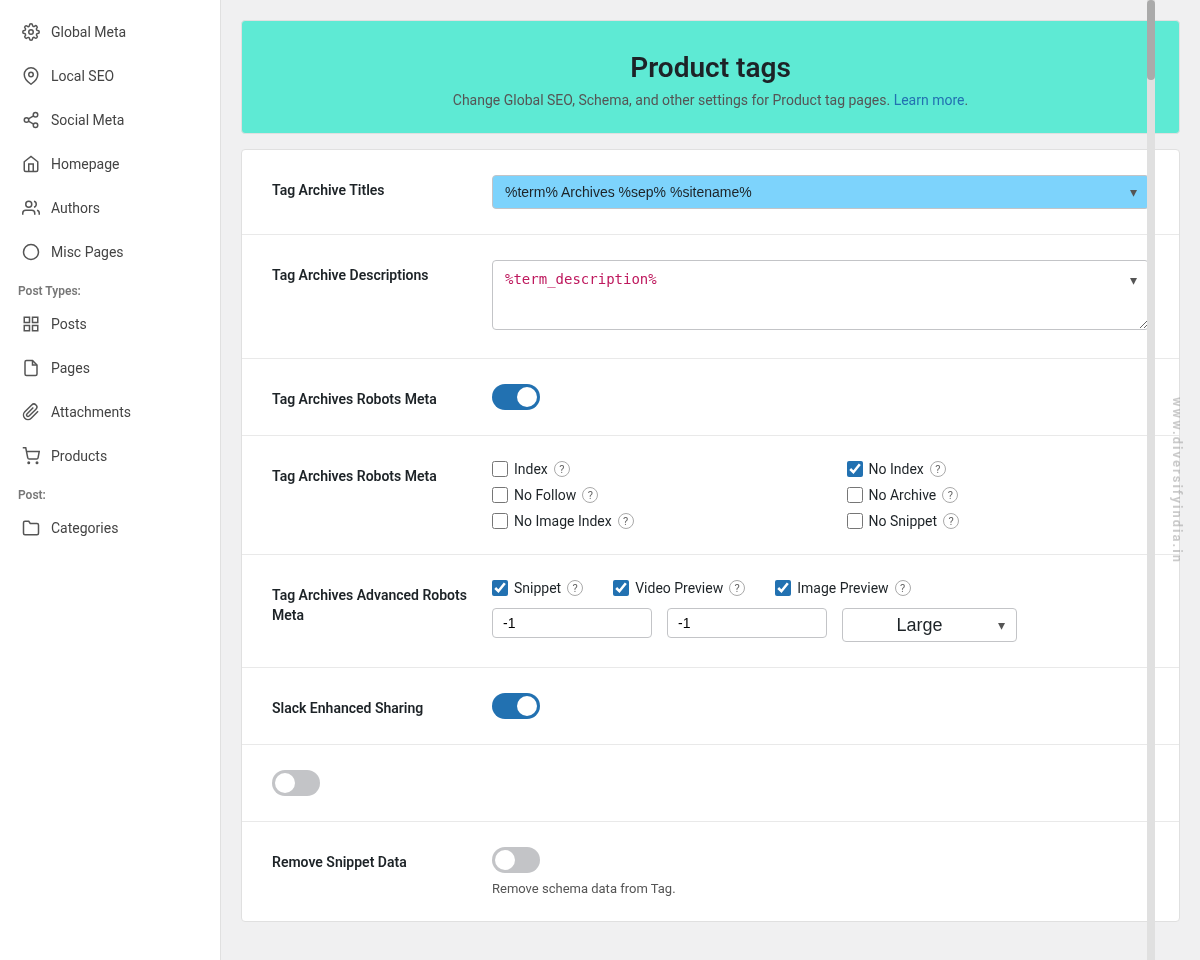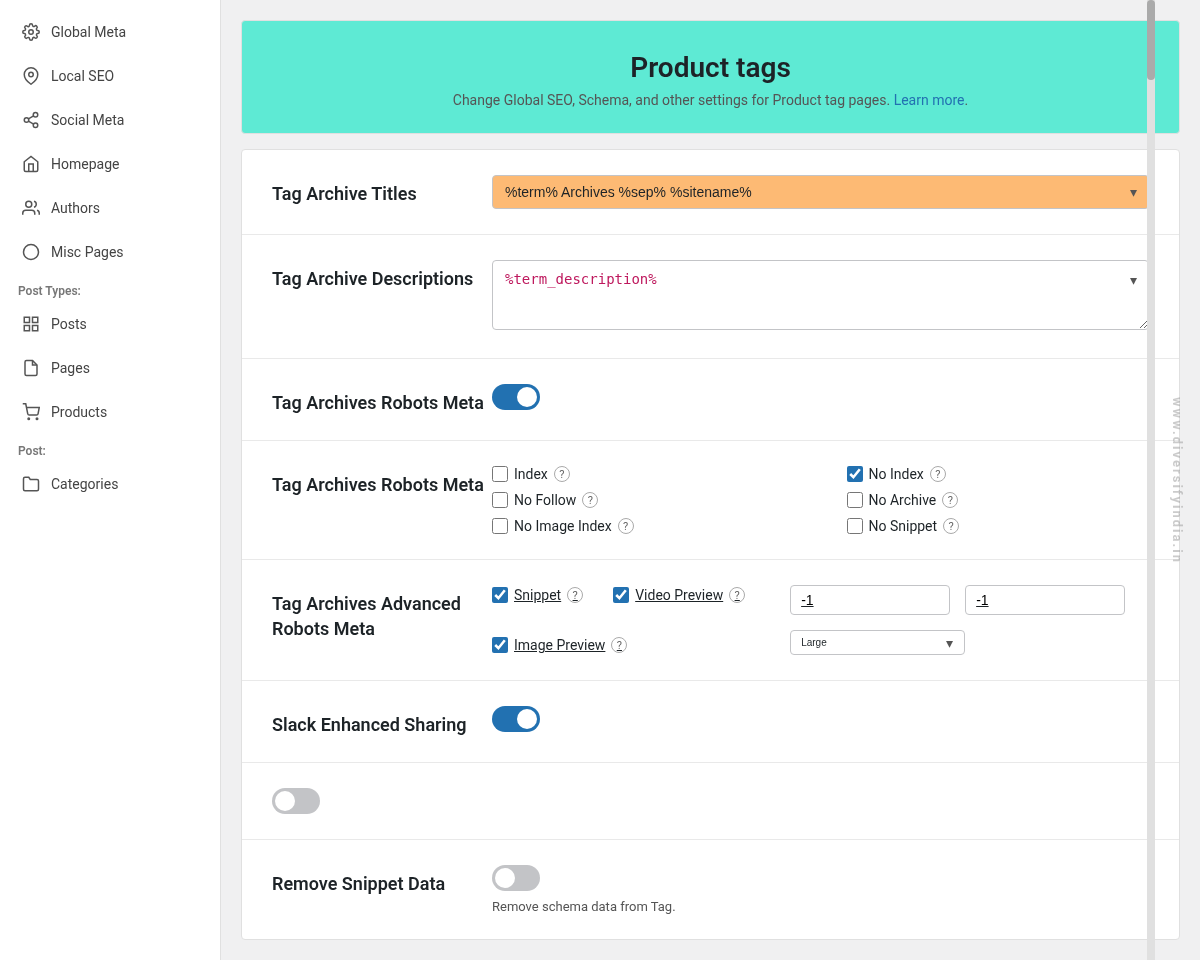--- a/index.html
+++ b/index.html
@@ -17,26 +17,26 @@
     .main { flex: 1; background: #f0f0f1; padding: 0; }
     .main-header { background: #5eead4; border: 1px solid #e0e0e0; border-radius: 4px; margin: 20px 20px 0; padding: 30px 20px 25px; text-align: center; }
     .main-header h1 { font-size: 28px; font-weight: 600; color: #1d2327; margin-bottom: 8px; }
     .main-header p { color: #555; font-size: 14px; }
     .main-header a { color: #2271b1; text-decoration: none; }
 
     .main-content { background: #fff; border: 1px solid #e0e0e0; border-radius: 4px; margin: 15px 20px 20px; padding: 0; }
 
     .settings-row { display: flex; align-items: flex-start; padding: 25px 30px; border-bottom: 1px solid #e9e9e9; }
     .settings-row:last-child { border-bottom: none; }
-    .settings-label { width: 220px; flex-shrink: 0; font-size: 18px; font-weight: 600; color: #1d2327; padding-top: 6px; line-height: 1.4; }
+    .settings-label { width: 220px; flex-shrink: 0; font-size: 14px; font-weight: 600; color: #1d2327; padding-top: 6px; line-height: 1.4; }
     .settings-control { flex: 1; }
 
     
     .select-wrapper { position: relative; display: block; }
-    .select-wrapper select { width: 100%; padding: 8px 40px 8px 12px; border: 1px solid #c3c4c7; border-radius: 4px; background: #fdba74; font-size: 14px; color: #1d2327; appearance: none; cursor: pointer; }
+    .select-wrapper select { width: 100%; padding: 8px 40px 8px 12px; border: 1px solid #c3c4c7; border-radius: 4px; background: #7dd3fc; font-size: 14px; color: #1d2327; appearance: none; cursor: pointer; }
     .select-arrow { position: absolute; right: 12px; top: 50%; transform: translateY(-50%); pointer-events: none; color: #555; }
 
     
     .textarea-wrapper { position: relative; }
     .textarea-wrapper textarea { width: 100%; padding: 10px 40px 10px 12px; border: 1px solid #c3c4c7; border-radius: 4px; background: #fff; font-size: 14px; color: #be185d; resize: vertical; min-height: 70px; }
     .textarea-arrow { position: absolute; right: 12px; top: 12px; pointer-events: none; color: #555; }
 
     
     .toggle { position: relative; display: inline-block; width: 48px; height: 26px; cursor: pointer; }
     .toggle input { opacity: 0; width: 0; height: 0; }
@@ -46,27 +46,27 @@
     .toggle input:checked + .toggle-slider:before { transform: translateX(22px); }
     .toggle-off .toggle-slider { background: #c3c4c7; }
 
     
     .checkbox-grid { display: grid; grid-template-columns: 1fr 1fr; gap: 10px 52px; }
     .checkbox-item { display: flex; align-items: center; gap: 6px; }
     .checkbox-item input[type="checkbox"] { width: 16px; height: 16px; cursor: pointer; accent-color: #2271b1; }
     .help-icon { display: inline-flex; align-items: center; justify-content: center; width: 16px; height: 16px; border-radius: 50%; border: 1px solid #aaa; color: #666; font-size: 11px; cursor: pointer; }
 
     
-    .advanced-robots { display: flex; gap: 12px; text-decoration: underline; }
+    .advanced-robots { display: flex; flex-direction: column; gap: 12px; }
     .advanced-checkboxes { display: flex; gap: 30px; flex-wrap: wrap; }
     .advanced-inputs { display: flex; gap: 15px; flex-wrap: wrap; }
     .advanced-input-group { display: flex; flex-direction: column; gap: 4px; }
     .advanced-input-group input[type="text"] { width: 160px; padding: 6px 10px; border: 1px solid #c3c4c7; border-radius: 4px; font-size: 14px; }
     .advanced-select-group { display: flex; flex-direction: column; gap: 4px; }
-    .advanced-select-group select { width: 175px; padding: 6px 30px 6px 10px; border: 1px solid #c3c4c7; border-radius: 4px; font-size: 10px; appearance: none; background: #fff; cursor: pointer; }
+    .advanced-select-group select { width: 175px; padding: 6px 30px 6px 10px; border: 1px solid #c3c4c7; border-radius: 4px; font-size: 18px; appearance: none; background: #fff; cursor: pointer; text-align: center; }
 
     
     .watermark { position: fixed; right: 0; top: 0; bottom: 0; width: 45px; display: flex; align-items: center; justify-content: center; pointer-events: none; overflow: hidden; }
     .watermark-text { font-size: 13px; font-weight: 700; color: rgba(160,160,160,0.55); white-space: nowrap; transform: rotate(90deg); letter-spacing: 2px; }
 
     
     .scrollbar { position: fixed; right: 45px; top: 0; bottom: 0; width: 8px; background: #e0e0e0; }
     .scrollbar-thumb { position: absolute; right: 0; top: 0; width: 8px; height: 80px; background: #aaa; border-radius: 4px; }
 
     .description-text { font-size: 13px; color: #555; margin-top: 8px; }
@@ -150,20 +150,28 @@
       <span>Posts</span>
     </div>
     <div class="sidebar-item">
       <span class="sidebar-icon">
         <svg width="18" height="18" viewBox="0 0 24 24" fill="none" stroke="currentColor" stroke-width="2">
             <path d="M14 2H6a2 2 0 0 0-2 2v16a2 2 0 0 0 2 2h12a2 2 0 0 0 2-2V8z"></path>
             <polyline points="14 2 14 8 20 8"></polyline>
           </svg>
       </span>
       <span>Pages</span>
+    </div>
+    <div class="sidebar-item">
+      <span class="sidebar-icon">
+        <svg width="18" height="18" viewBox="0 0 24 24" fill="none" stroke="currentColor" stroke-width="2">
+            <path d="M21.44 11.05l-9.19 9.19a6 6 0 0 1-8.49-8.49l9.19-9.19a4 4 0 0 1 5.66 5.66l-9.2 9.19a2 2 0 0 1-2.83-2.83l8.49-8.48"></path>
+          </svg>
+      </span>
+      <span>Attachments</span>
     </div>
     <div class="sidebar-item">
       <span class="sidebar-icon">
         <svg width="18" height="18" viewBox="0 0 24 24" fill="none" stroke="currentColor" stroke-width="2">
             <circle cx="9" cy="21" r="1"></circle>
             <circle cx="20" cy="21" r="1"></circle>
             <path d="M1 1h4l2.68 13.39a2 2 0 0 0 2 1.61h9.72a2 2 0 0 0 2-1.61L23 6H6"></path>
           </svg>
       </span>
       <span>Products</span>

